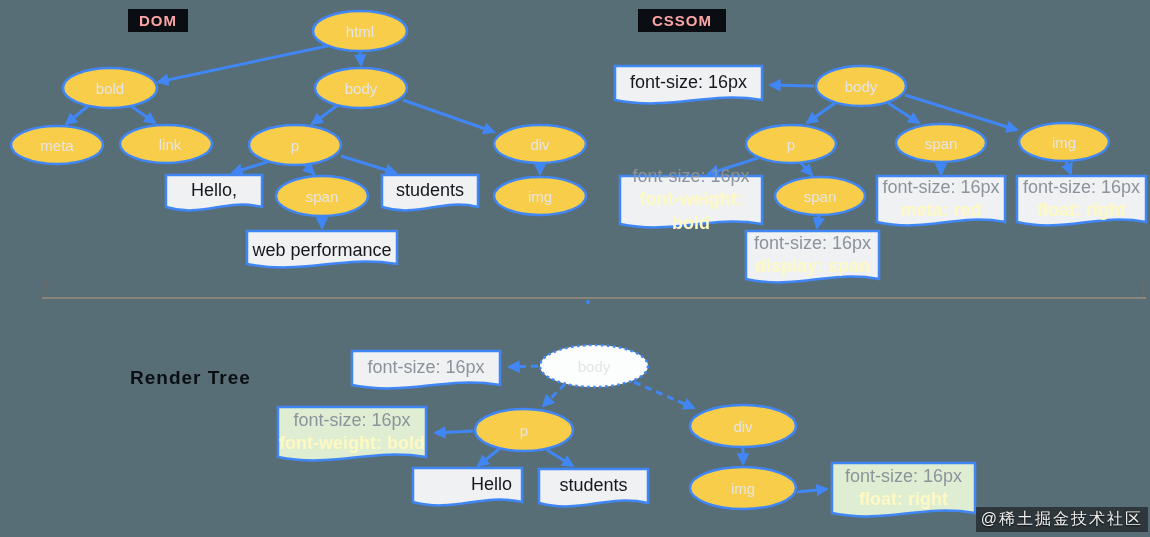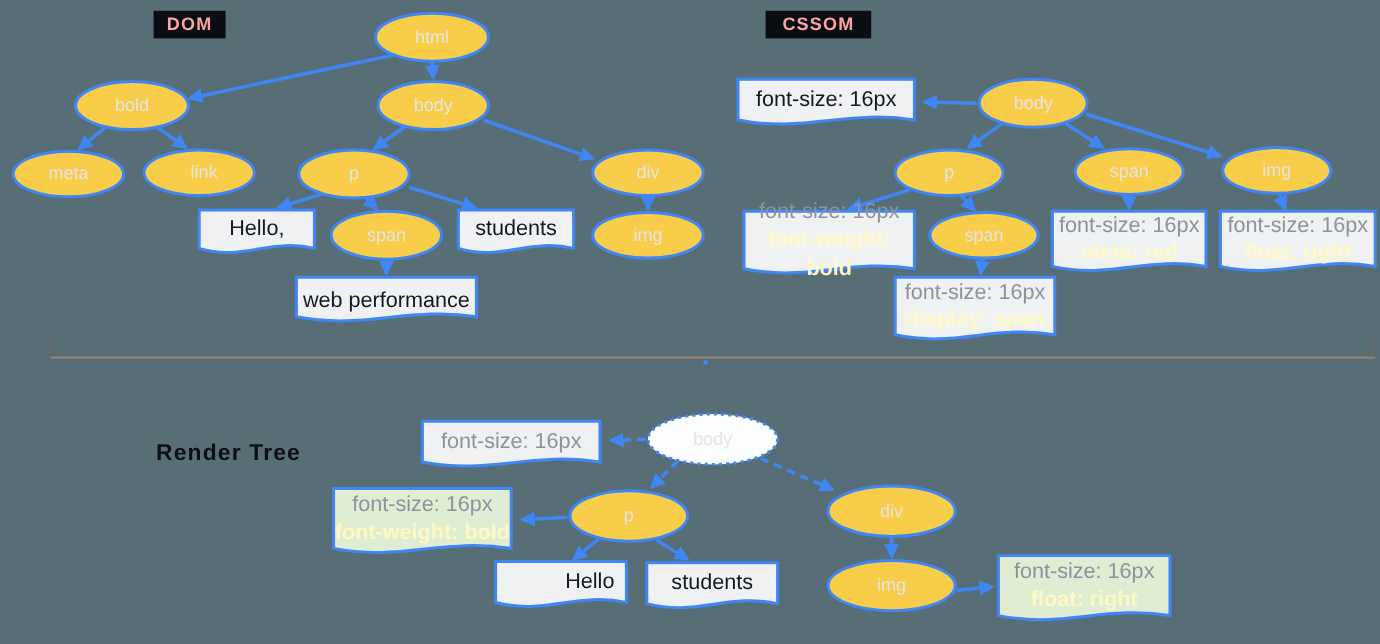--- a/index.html
+++ b/index.html
@@ -198,13 +198,14 @@
     <span>Hello</span>
   </div>
   <div class="note-text" style="left:539px;top:469px;width:109px;height:34px;">
     <span>students</span>
   </div>
   <div class="note-text" style="left:832px;top:463px;width:143px;height:50px;">
     <span class="gray">font-size: 16px</span>
     <span class="strong">float: right</span>
   </div>
 
+  <div class="watermark">@稀土掘金技术社区</div>
 </div>
 
 </body></html>

